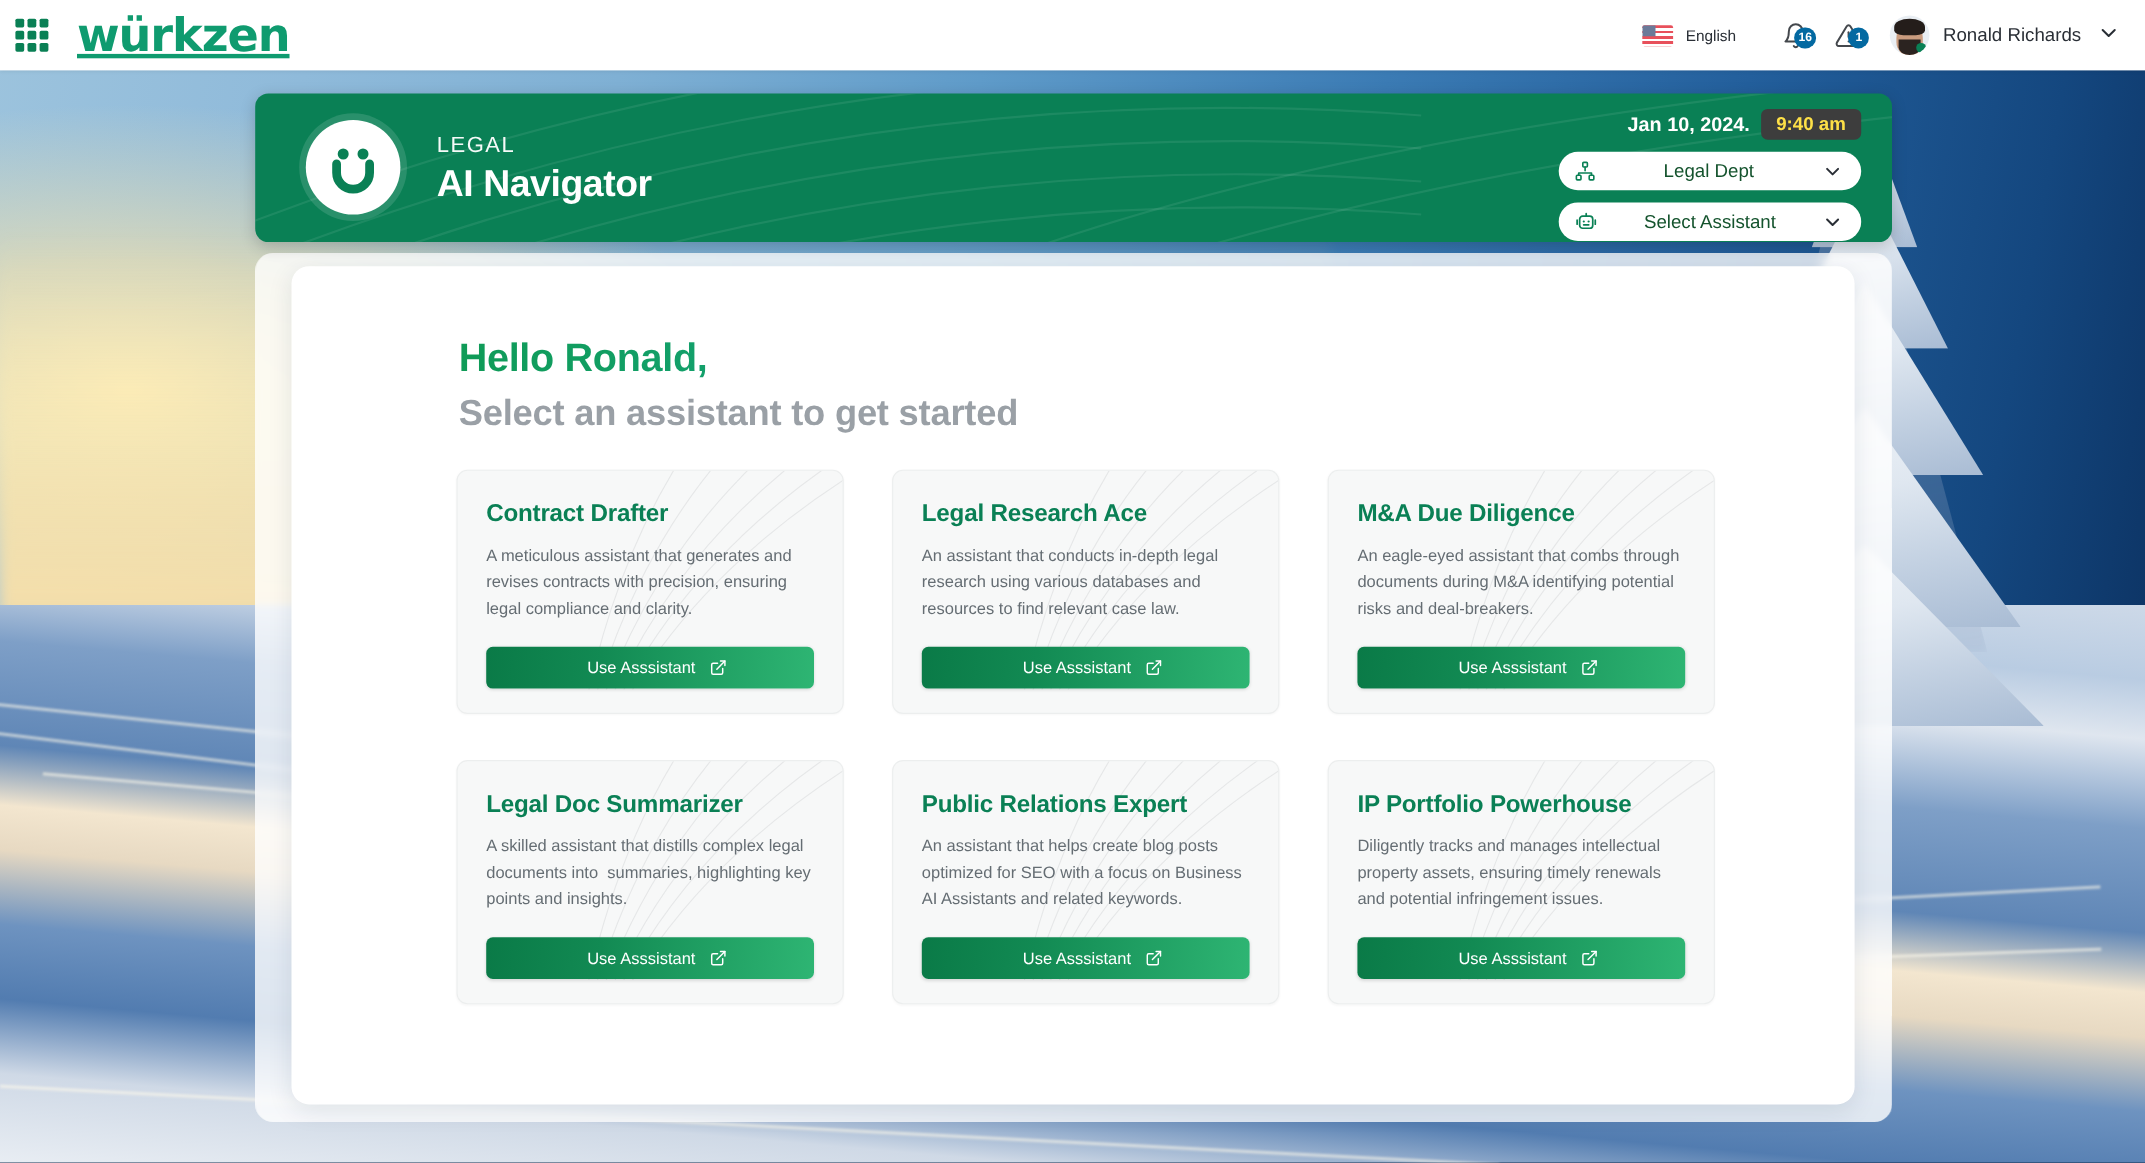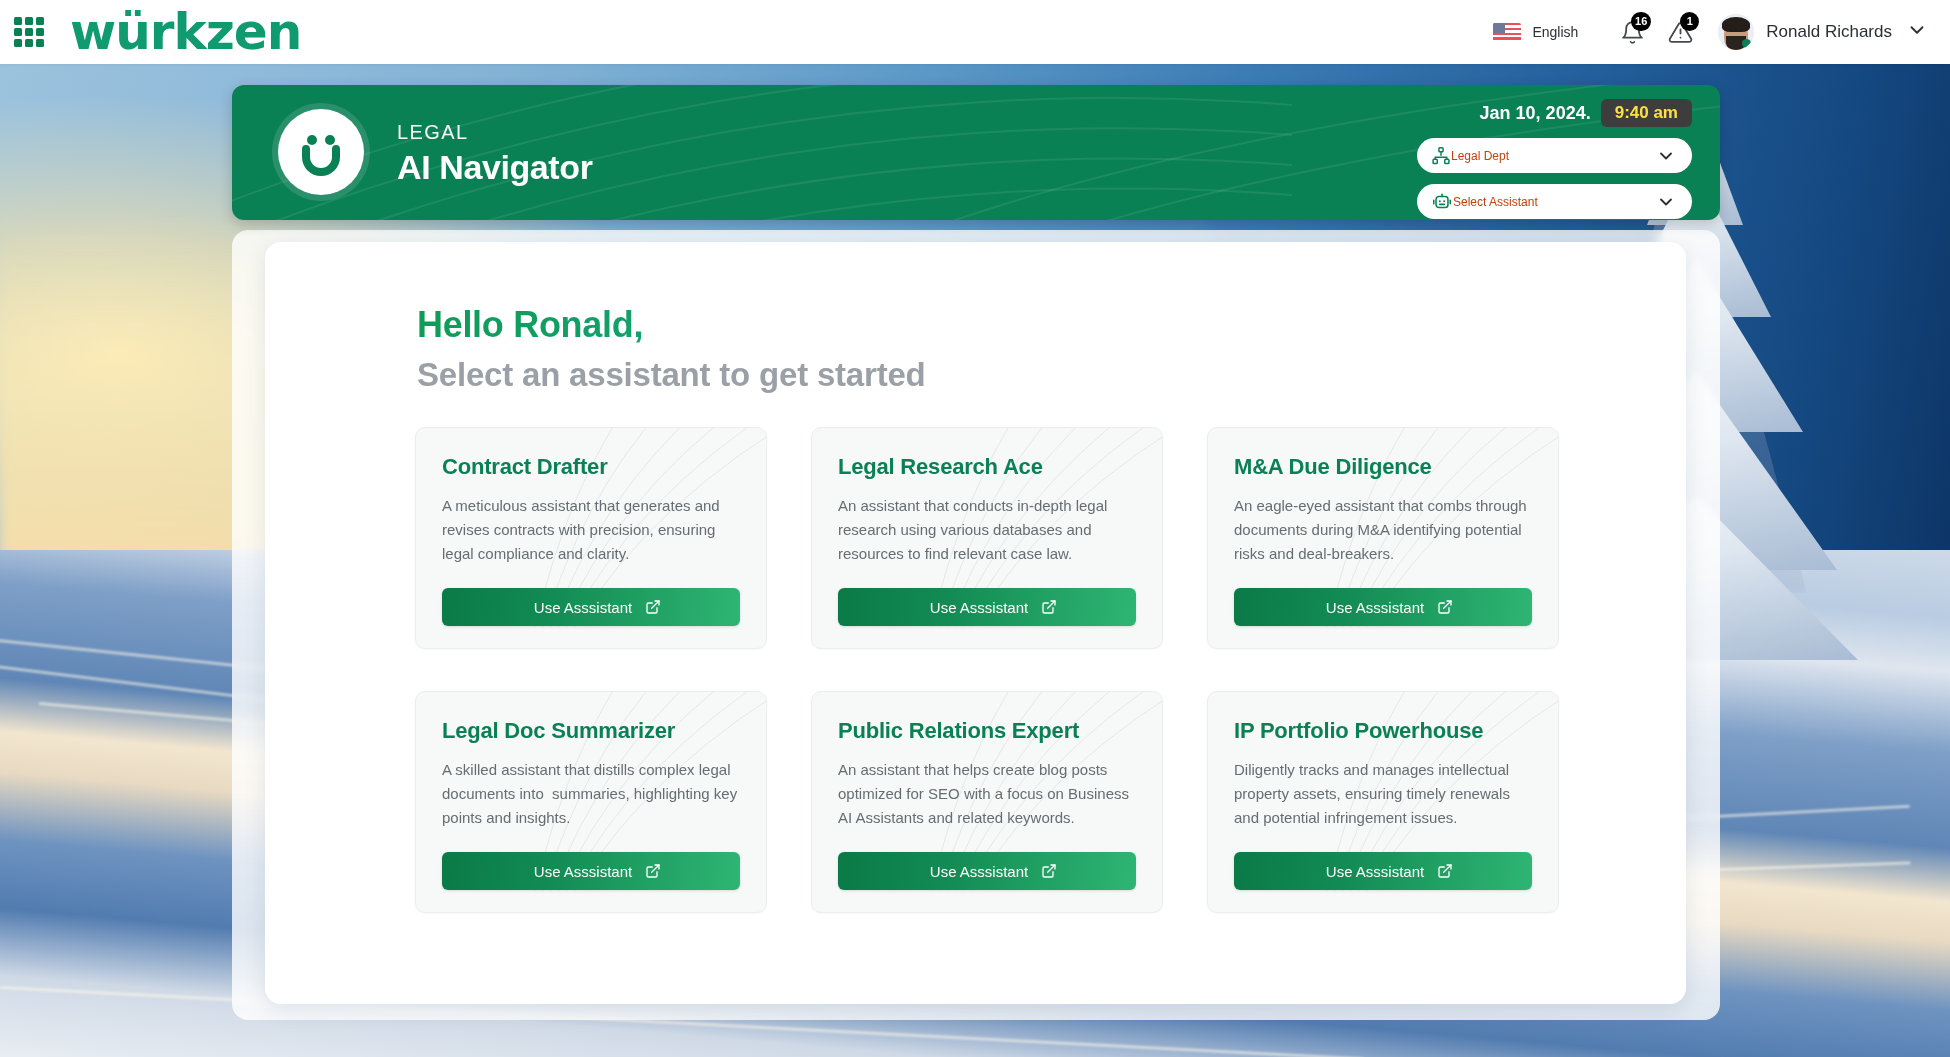--- a/index.html
+++ b/index.html
@@ -73,42 +73,42 @@
     display: flex; align-items: center;
     box-shadow: 0 1px 3px rgba(0,0,0,0.06);
   }
   .grid-icon {
     margin-left: 14px; width: 30px; height: 30px;
     display: grid; grid-template-columns: repeat(3, 1fr); grid-template-rows: repeat(3, 1fr);
     gap: 3px; cursor: pointer;
   }
   .grid-icon i { background: #0a8055; border-radius: 1.5px; display: block; }
   .brand {
-    margin-left: 26px; font-size: 50px; font-weight: 700; color: #0f9b6f;
-    letter-spacing: -1px; line-height: 1; font-family: "DejaVu Sans", sans-serif;
+    margin-left: 26px; font-size: 42px; font-weight: 700; color: #0f9b6f;
+    letter-spacing: -1px; line-height: 1; font-family: "DejaVu Sans", sans-serif; text-decoration: underline;
   }
   .topbar-right {
     margin-left: auto; margin-right: 22px;
     display: flex; align-items: center; gap: 0px;
   }
   .lang { display: flex; align-items: center; gap: 11px; cursor: pointer; margin-right: 34px; }
   .flag {
     width: 28px; height: 19px; position: relative; overflow: hidden; border-radius: 2px;
     background: repeating-linear-gradient(180deg, #e8505b 0 2.4px, #ffffff 2.4px 4.8px);
   }
   .flag::before {
     content: ""; position: absolute; left: 0; top: 0; width: 12px; height: 10px;
     background: #6b7a99;
   }
   .lang-label { font-size: 14px; color: #2a2f36; font-weight: 500; }
   .icon-btn { position: relative; width: 40px; height: 40px; cursor: pointer;
               display: flex; align-items: center; justify-content: center; margin-right: 8px; }
   .badge {
-    position: absolute; top: 0px; right: 1px; min-width: 19px; height: 19px; padding: 0 4px;
-    background: #000000; color: #fff; border-radius: 10px;
+    position: absolute; top: 13px; right: 1px; min-width: 19px; height: 19px; padding: 0 4px;
+    background: #0369a1; color: #fff; border-radius: 10px;
     font-size: 11px; font-weight: 700; line-height: 19px; text-align: center;
   }
   .avatar {
     width: 36px; height: 36px; border-radius: 50%; margin-left: 10px; margin-right: 12px;
     position: relative; overflow: hidden; background: #e9eef3; cursor: pointer;
   }
   .avatar .face { position: absolute; left: 6px; top: 8px; width: 24px; height: 28px;
                   border-radius: 45% 45% 42% 42%; background: #c99b7e; }
   .avatar .hair { position: absolute; left: 4px; top: 3px; width: 28px; height: 15px;
                   border-radius: 50% 50% 30% 30%; background: #241d1a; }
@@ -140,21 +140,21 @@
   .time-pill {
     background: #3d3d3d; color: #fde047; font-size: 17px; font-weight: 700;
     padding: 4px 14px; border-radius: 6px;
   }
   .white-select {
     margin-top: 11px; height: 35px; background: #fff; border-radius: 18px;
     display: flex; align-items: center; padding: 0 16px 0 14px; cursor: pointer;
     position: relative;
   }
   .white-select .sel-label {
-    flex: 1; text-align: left; font-size: 12px; color: #c2410c; font-weight: 400;
+    flex: 1; text-align: center; font-size: 17px; color: #14532d; font-weight: 400;
   }
 
   
   #panel {
     position: absolute; left: 232px; top: 230px; width: 1488px; height: 790px;
     background: rgba(255,255,255,0.80); border-radius: 16px; z-index: 15;
     backdrop-filter: blur(3px);
   }
   #panel-inner {
     position: absolute; left: 265px; top: 242px; width: 1421px; height: 762px;

